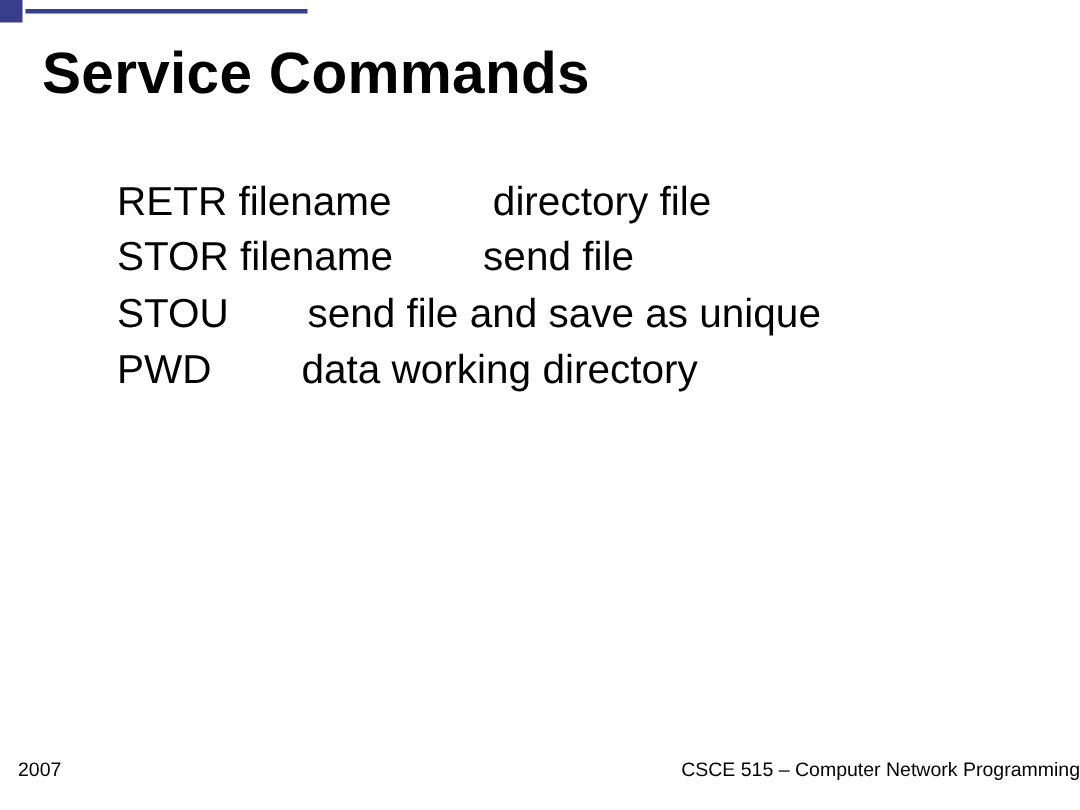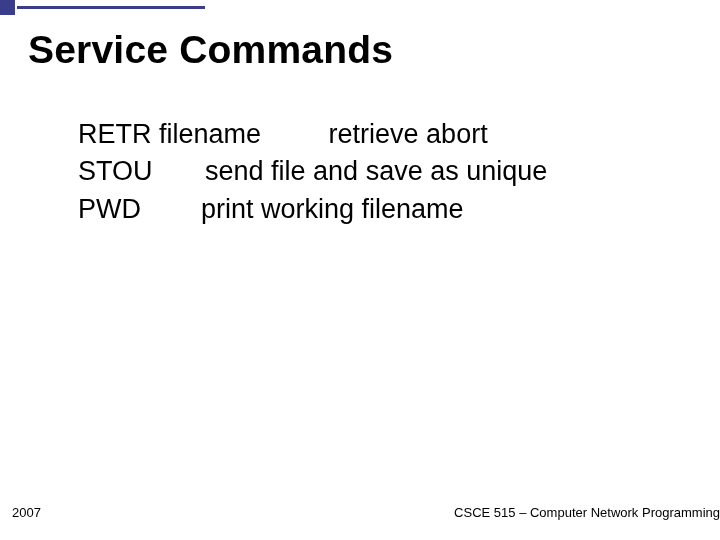--- a/index.html
+++ b/index.html
@@ -92,23 +92,24 @@
 <div class="slide">
 
   <div class="accent-bar">
     <div class="accent-square"></div>
     <div class="accent-line"></div>
   </div>
 
   <div class="title">Service Commands</div>
 
   <div class="content">
-    <div class="row">RETR filename         retrieve abort</div>
+    <div class="row">RETR filename         directory file</div>
+    <div class="row">STOR filename        send file</div>
     <div class="row">STOU       send file and save as unique</div>
-    <div class="row">PWD        print working filename</div>
+    <div class="row">PWD        data working directory</div>
   </div>
 
   <div class="footer">
     <div class="footer-year">2007</div>
     <div class="footer-course">CSCE 515 – Computer Network Programming</div>
   </div>
 
 </div>
 
 </body></html>

